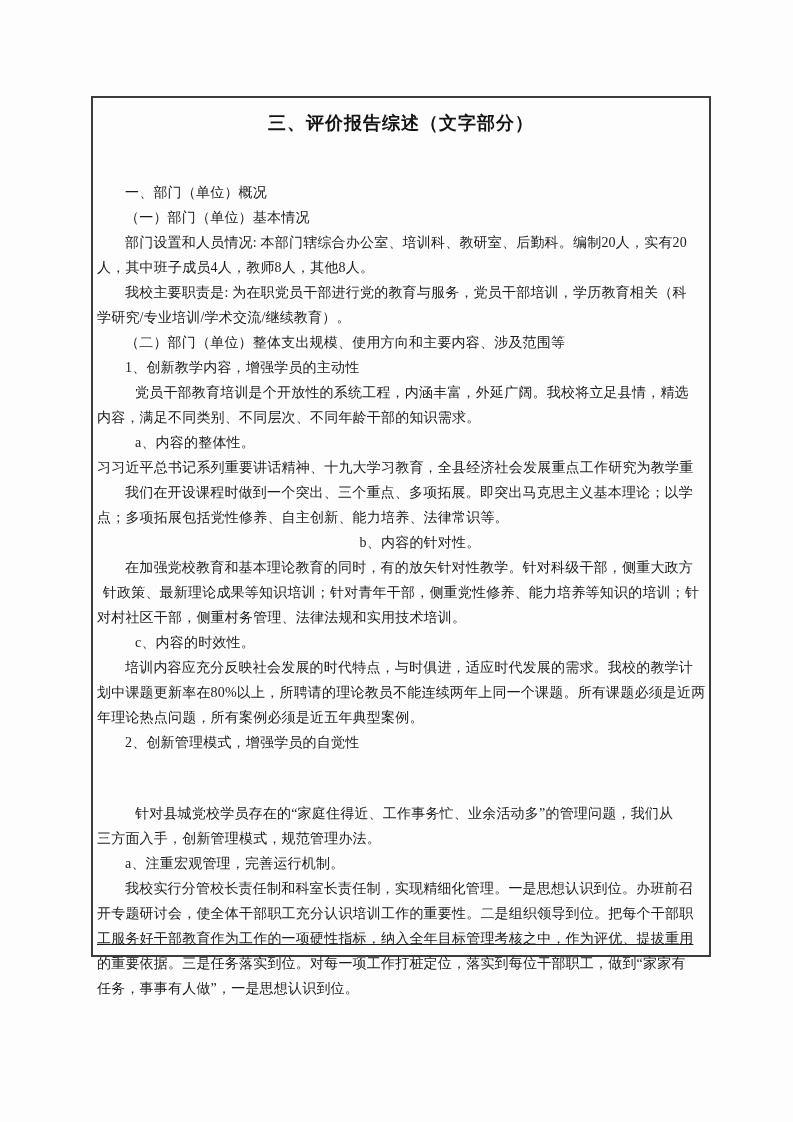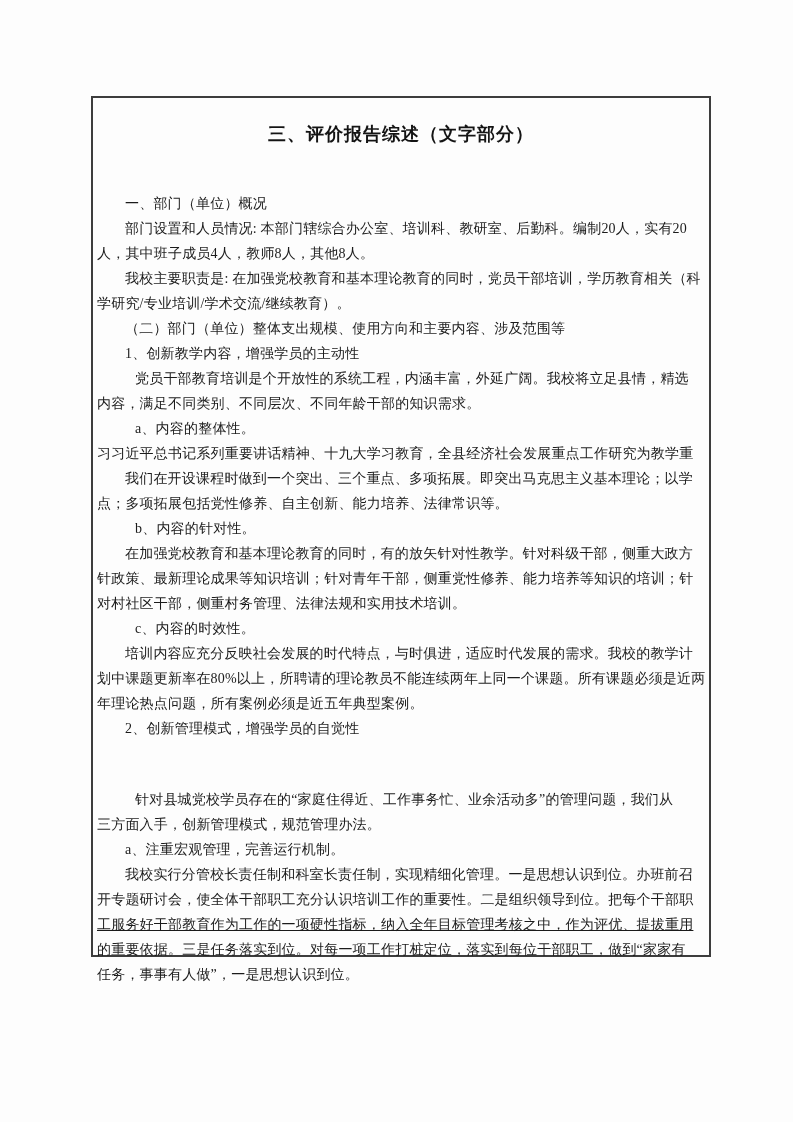--- a/index.html
+++ b/index.html
@@ -20,21 +20,21 @@
   .doc-box {
     position: absolute;
     left: 91px;
     top: 96px;
     width: 620px;
     height: 861px;
     border: 2px solid #3d3d3d;
     background: #fdfdfd;
   }
   .doc-title {
-    margin-top: 24px;
+    margin-top: 13px;
     text-align: center;
     font-family: "Liberation Sans", "DejaVu Sans", sans-serif;
     font-weight: 700;
     font-size: 18px;
     letter-spacing: 1px;
     color: #141414;
     line-height: 24px;
   }
   .doc-body {
     margin-top: 37px;
@@ -51,35 +51,36 @@
   }
 </style>
 </head>
 <body>
 
 <div class="page">
   <div class="doc-box">
     <div class="doc-title">三、评价报告综述（文字部分）</div>
     <div class="doc-body">
         <div class="line" style="padding-left: 28px; margin-top: 45px;">一、部门（单位）概况</div>
+        <div class="line" style="padding-left: 28px;">（一）部门（单位）基本情况</div>
         <div class="line" style="padding-left: 28px;">部门设置和人员情况: 本部门辖综合办公室、培训科、教研室、后勤科。编制20人，实有20</div>
         <div class="line" style="padding-left: 0px;">人，其中班子成员4人，教师8人，其他8人。</div>
-        <div class="line" style="padding-left: 28px;">我校主要职责是: 在加强党校教育和基本理论教育的同时，党员干部培训，学历教育相关（科</div>
+        <div class="line" style="padding-left: 28px;">我校主要职责是: 为在职党员干部进行党的教育与服务，党员干部培训，学历教育相关（科</div>
         <div class="line" style="padding-left: 0px;">学研究/专业培训/学术交流/继续教育）。</div>
         <div class="line" style="padding-left: 28px;">（二）部门（单位）整体支出规模、使用方向和主要内容、涉及范围等</div>
         <div class="line" style="padding-left: 28px;">1、创新教学内容，增强学员的主动性</div>
         <div class="line" style="padding-left: 38px;">党员干部教育培训是个开放性的系统工程，内涵丰富，外延广阔。我校将立足县情，精选</div>
         <div class="line" style="padding-left: 0px;">内容，满足不同类别、不同层次、不同年龄干部的知识需求。</div>
         <div class="line" style="padding-left: 38px;">a、内容的整体性。</div>
         <div class="line" style="padding-left: 0px;">习习近平总书记系列重要讲话精神、十九大学习教育，全县经济社会发展重点工作研究为教学重</div>
         <div class="line" style="padding-left: 28px;">我们在开设课程时做到一个突出、三个重点、多项拓展。即突出马克思主义基本理论；以学</div>
         <div class="line" style="padding-left: 0px;">点；多项拓展包括党性修养、自主创新、能力培养、法律常识等。</div>
-        <div class="line" style="padding-left: 38px;">b、内容的针对性。</div>
+        <div class="line" style="padding-left: 38px; text-align: center;">b、内容的针对性。</div>
         <div class="line" style="padding-left: 28px;">在加强党校教育和基本理论教育的同时，有的放矢针对性教学。针对科级干部，侧重大政方</div>
-        <div class="line" style="padding-left: 0px;">针政策、最新理论成果等知识培训；针对青年干部，侧重党性修养、能力培养等知识的培训；针</div>
+        <div class="line" style="padding-left: 0px; text-align: center;">针政策、最新理论成果等知识培训；针对青年干部，侧重党性修养、能力培养等知识的培训；针</div>
         <div class="line" style="padding-left: 0px;">对村社区干部，侧重村务管理、法律法规和实用技术培训。</div>
         <div class="line" style="padding-left: 38px;">c、内容的时效性。</div>
         <div class="line" style="padding-left: 28px;">培训内容应充分反映社会发展的时代特点，与时俱进，适应时代发展的需求。我校的教学计</div>
         <div class="line" style="padding-left: 0px;">划中课题更新率在80%以上，所聘请的理论教员不能连续两年上同一个课题。所有课题必须是近两</div>
         <div class="line" style="padding-left: 0px;">年理论热点问题，所有案例必须是近五年典型案例。</div>
         <div class="line" style="padding-left: 28px;">2、创新管理模式，增强学员的自觉性</div>
         <div class="line" style="padding-left: 38px; margin-top: 46px;">针对县城党校学员存在的“家庭住得近、工作事务忙、业余活动多”的管理问题，我们从</div>
         <div class="line" style="padding-left: 0px;">三方面入手，创新管理模式，规范管理办法。</div>
         <div class="line" style="padding-left: 28px;">a、注重宏观管理，完善运行机制。</div>
         <div class="line" style="padding-left: 28px;">我校实行分管校长责任制和科室长责任制，实现精细化管理。一是思想认识到位。办班前召</div>

